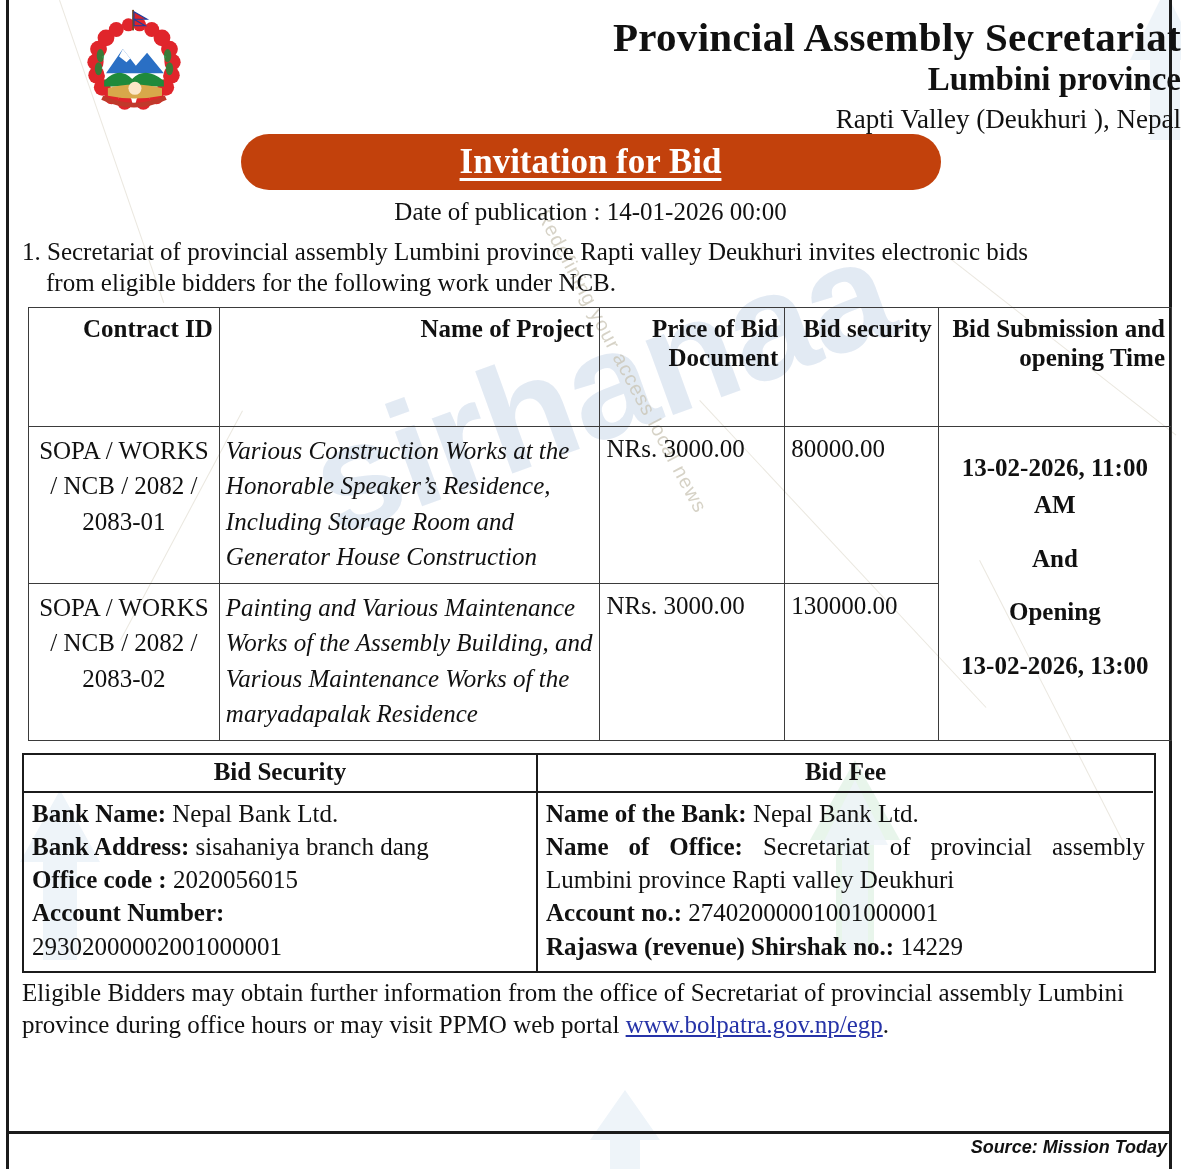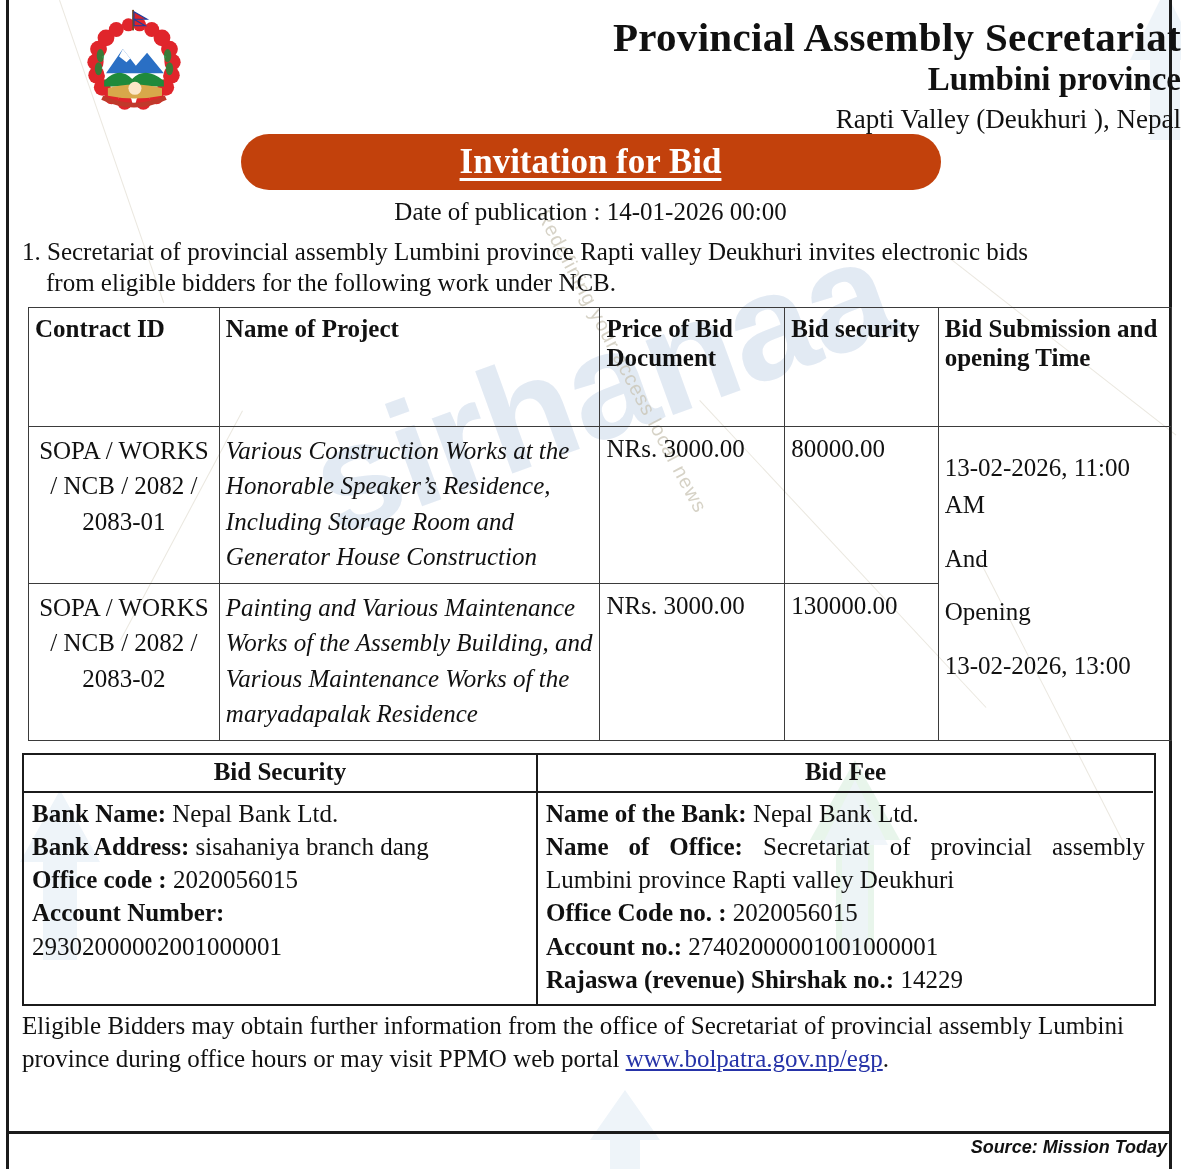--- a/index.html
+++ b/index.html
@@ -88,34 +88,35 @@
     margin:8px 0 0 28px;
     width:1144px;
     table-layout:fixed;
   }
   table.tbl th, table.tbl td{
     border:1.5px solid #3b3b3b;
     vertical-align:top;
     padding:6px 6px 8px 6px;
   }
   table.tbl thead th{
-    text-align:left;font-weight:700;font-size:25px;line-height:1.18;
+    text-align:right;font-weight:700;font-size:25px;line-height:1.18;
     height:104px;vertical-align:top;
   }
   .c1{width:189px;}
   .c2{width:377px;}
   .c3{width:183px;}
   .c4{width:152px;}
   .c5{width:231px;}
   td.cid{text-align:center;font-size:25px;line-height:1.42;}
   td.proj{font-style:italic;font-size:25px;line-height:1.42;}
   td.price,td.sec{font-size:25px;line-height:1.3;text-align:left;padding-left:8px;}
   td.time{
-    text-align:left;font-size:25px;line-height:1.5;
+    text-align:center;font-size:25px;line-height:1.5;
     vertical-align:middle;
+    font-weight:bold;
   }
   td.time div{margin:16px 0;}
 
   
   .banks{
     margin:12px 0 0 22px;
     width:1134px;
     border:2.5px solid #1b1b1b;
     box-sizing:border-box;
     display:flex;
@@ -318,24 +319,20 @@
       <div class="bank-body">
         <div class="row">
           <b>Name of the Bank:</b>
           <span>Nepal Bank Ltd.</span>
         </div>
         <div class="row justify">
           <b>Name of Office:</b>
           <span>Secretariat of provincial assembly Lumbini province Rapti valley Deukhuri</span>
         </div>
         <div class="row">
-          <b>Office Code no. :</b>
-          <span>2020056015</span>
-        </div>
-        <div class="row">
           <b>Account no.:</b>
           <span>27402000001001000001</span>
         </div>
         <div class="row">
           <b>Rajaswa (revenue) Shirshak no.:</b>
           <span>14229</span>
         </div>
       </div>
     </div>
   </div>

